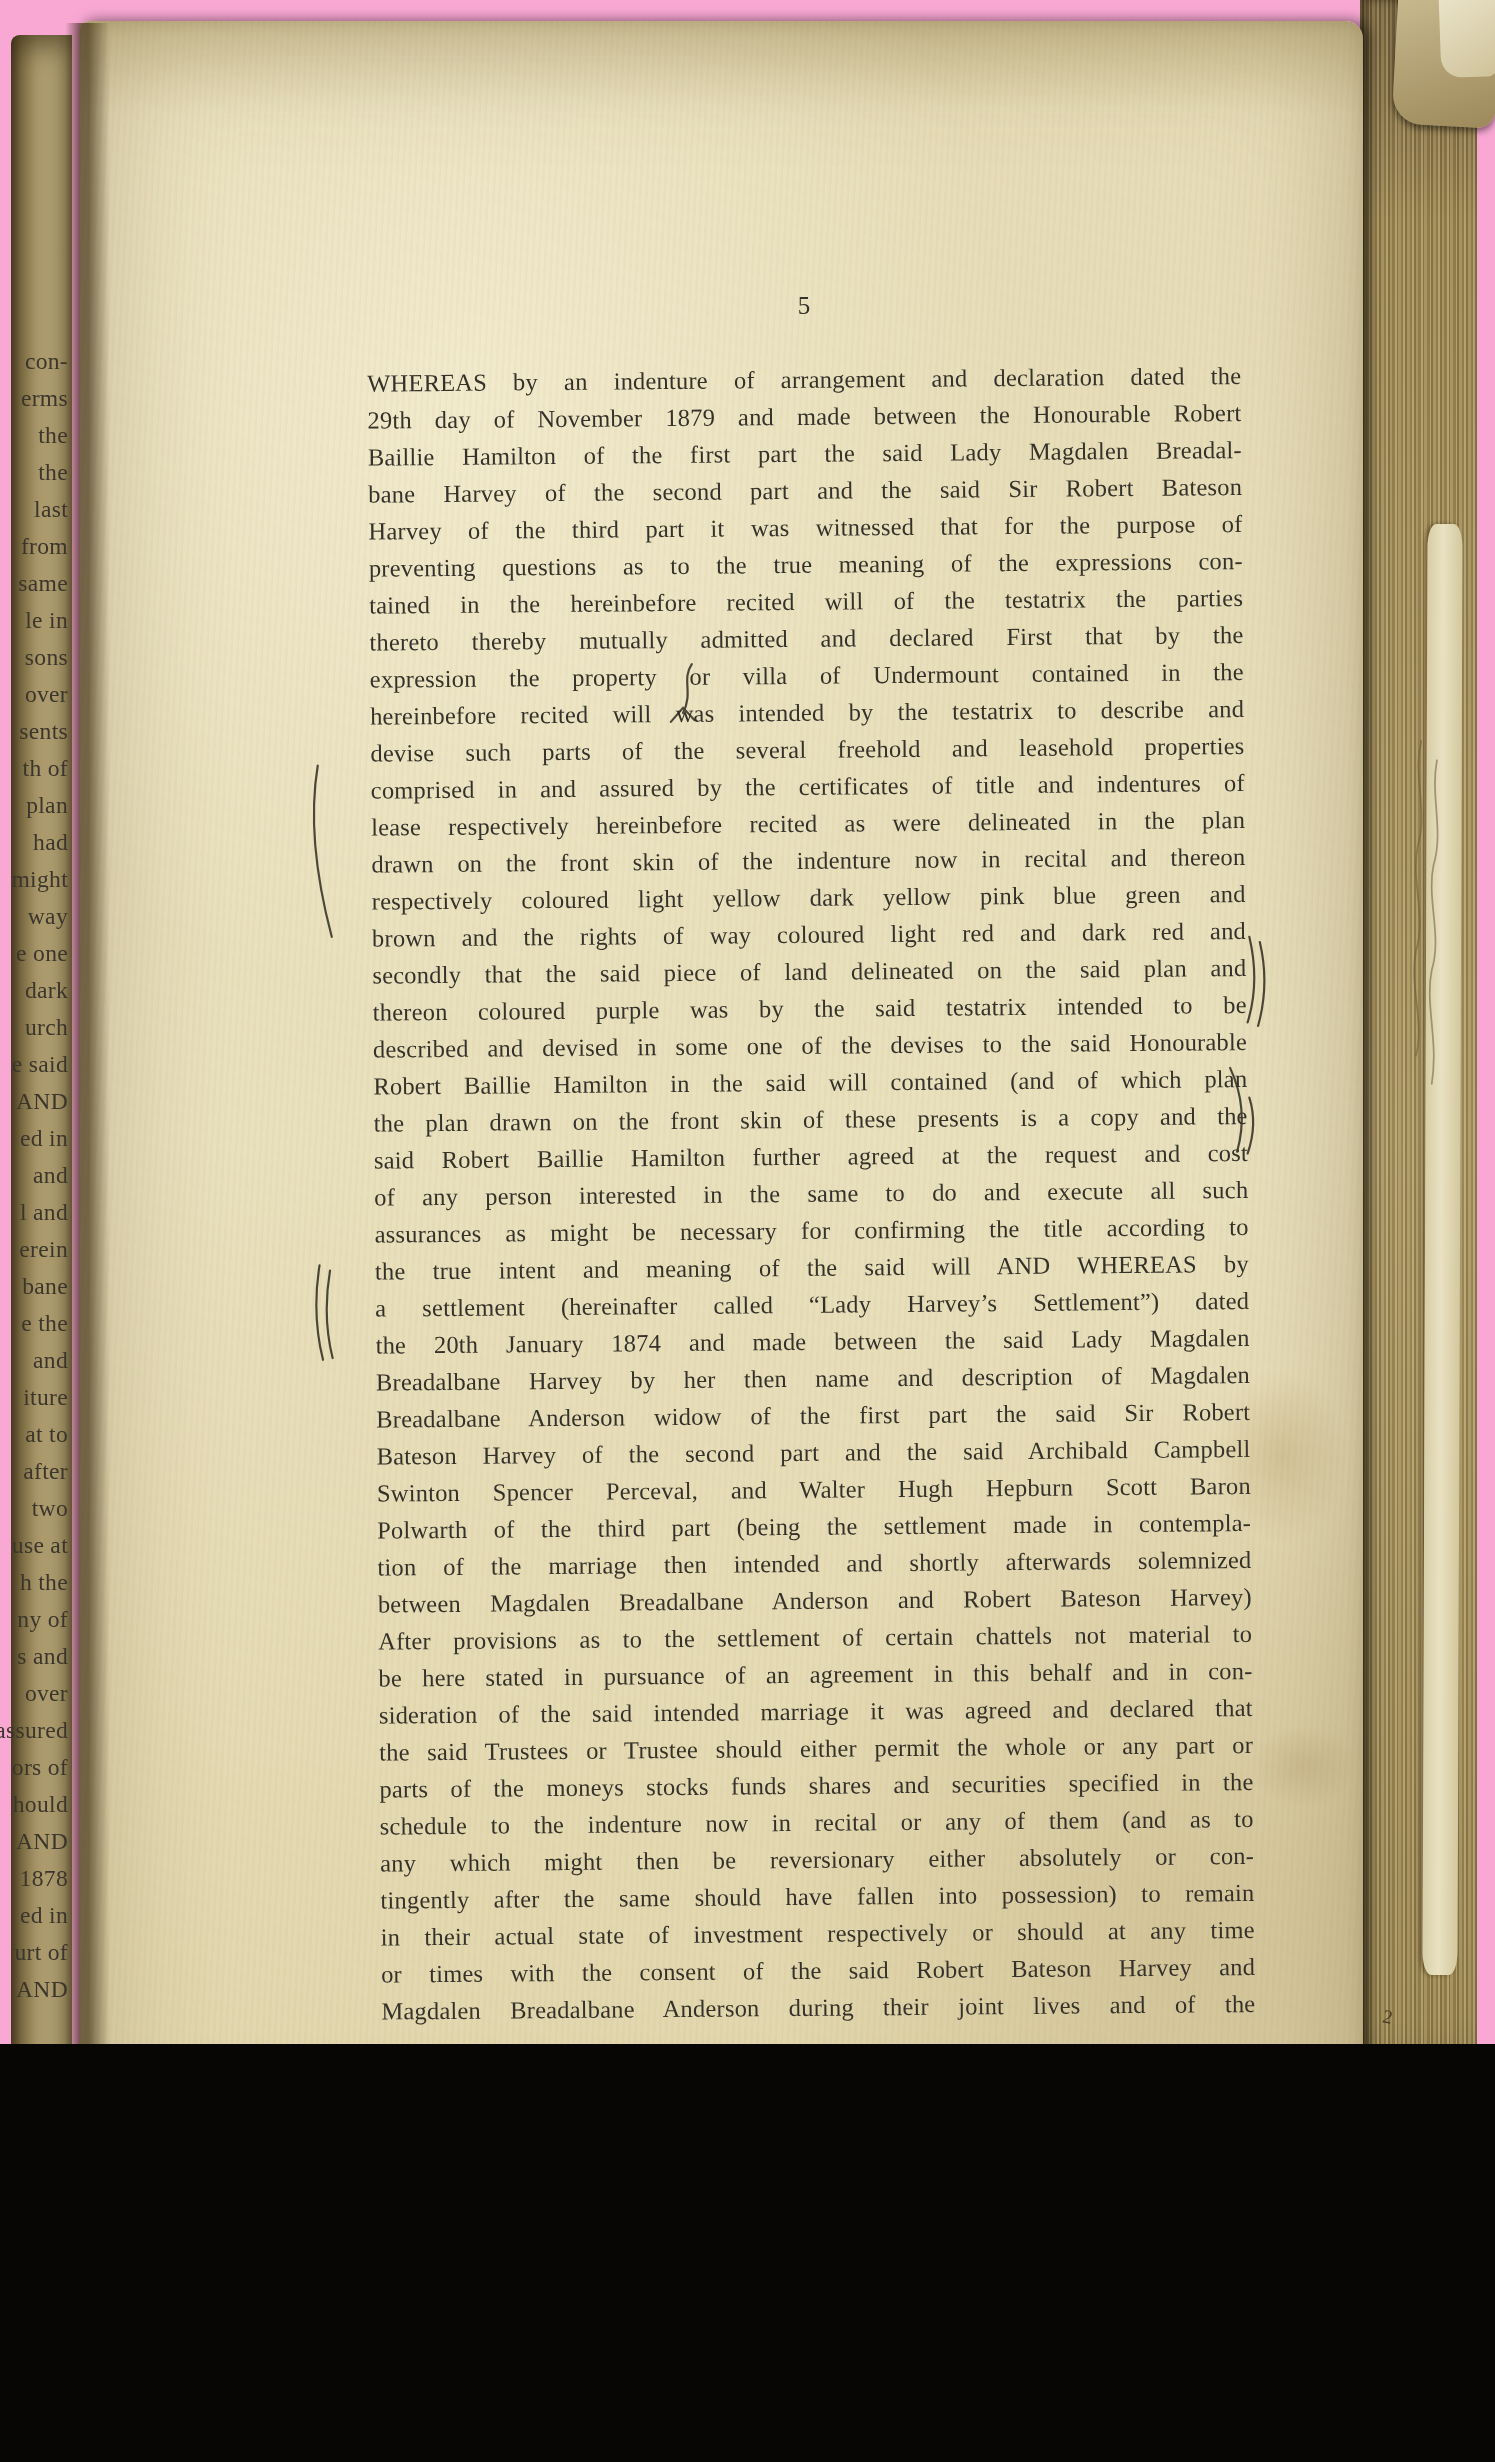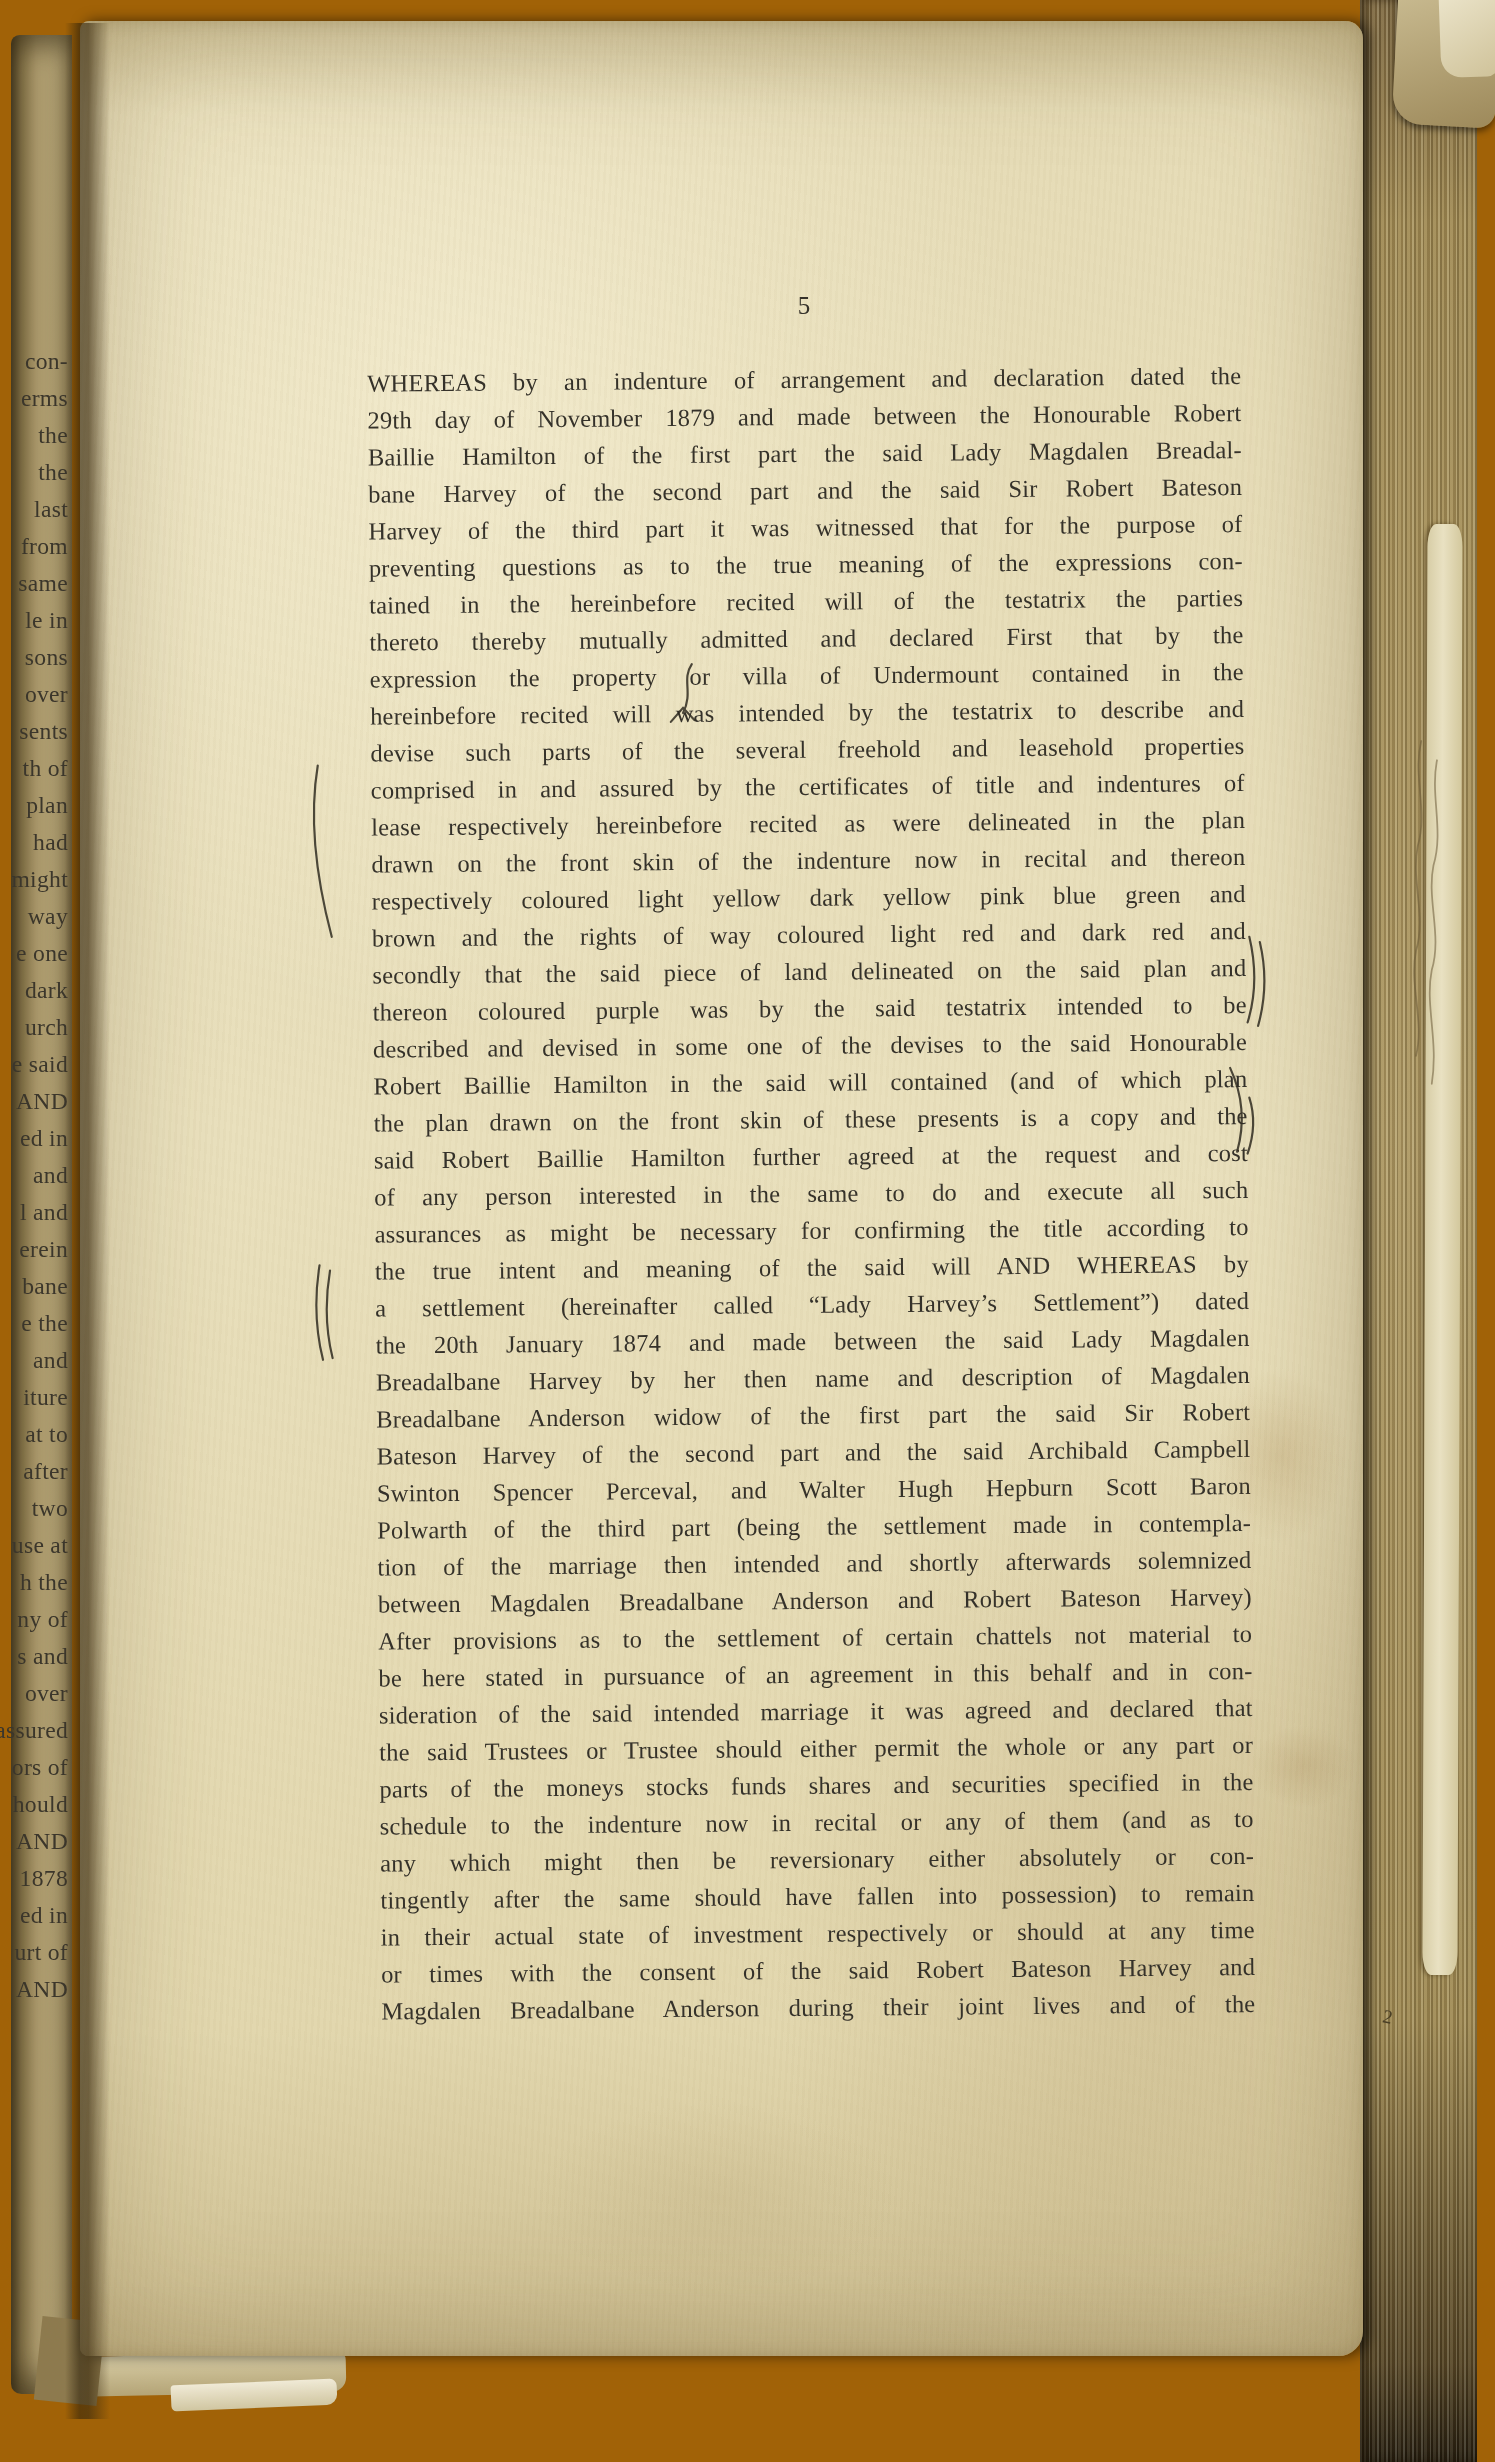--- a/index.html
+++ b/index.html
@@ -1,18 +1,18 @@
 <!DOCTYPE html>
 <html style="font-size:14px"><head>
 <meta charset="utf-8">
 <style>
   html,body{margin:0;padding:0;background:#070605;}
   .scene{
-    position:relative;width:1496px;height:2462px;overflow:hidden;
-    background:#a16207;font-family:"Liberation Serif", serif;
+    position:relative;width:1496px;height:2044px;overflow:hidden;
+    background:#f9a8d4;font-family:"Liberation Serif", serif;
   }
   
   .prev-page{
     position:absolute;left:10.5px;top:35px;width:61px;height:2359px;
     background:linear-gradient(90deg,#5f5233 0%,#8f7d50 16%,#ac9a6c 42%,#b7a677 75%,#b2a070 100%);
     border-radius:8.7px 0 0 10.5px;
     box-shadow:inset 0 12.2px 26px rgba(40,30,10,.5), inset 0 -17.5px 30px rgba(40,30,10,.5);
   }
   .fragments{
     position:absolute;right:3.5px;top:308px;text-align:right;

